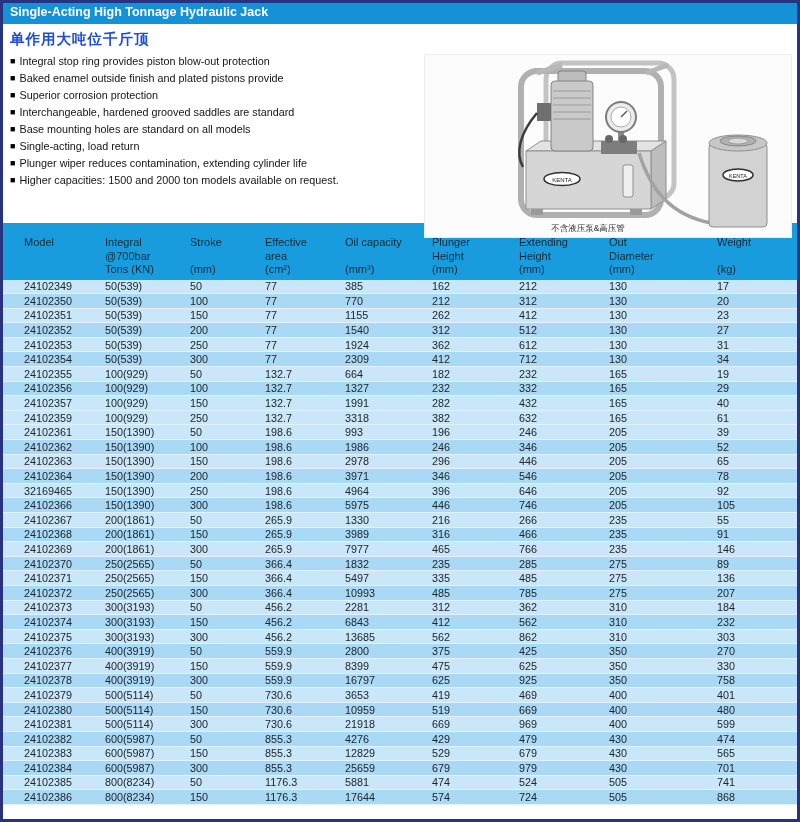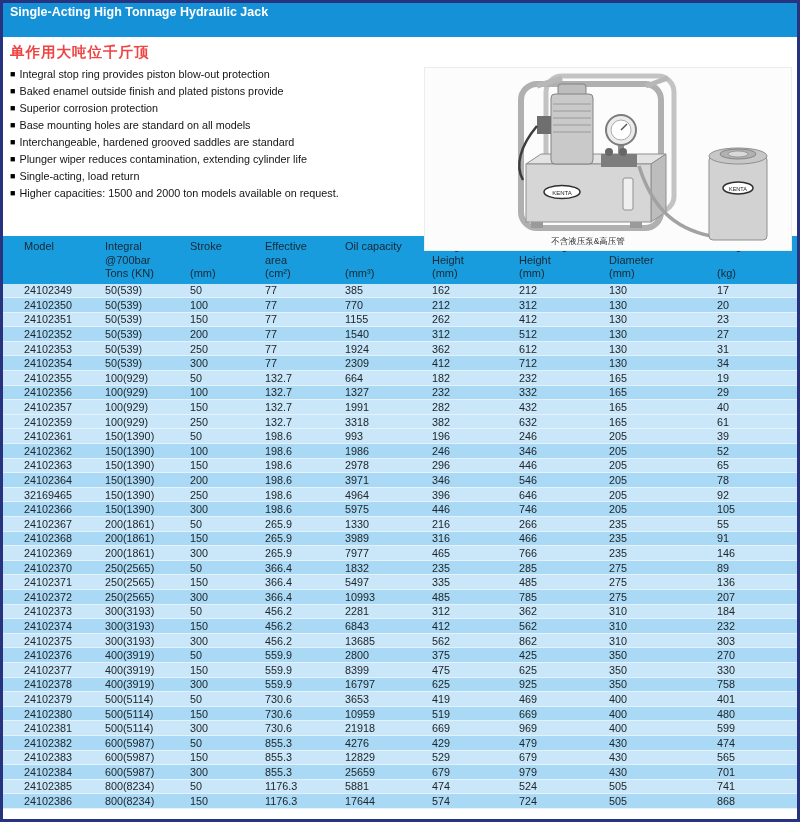--- a/index.html
+++ b/index.html
@@ -3,38 +3,38 @@
 <meta charset="utf-8">
 <style>
   * { margin:0; padding:0; box-sizing:border-box; }
   html,body { background:#ffffff; }
   body { font-family:"Liberation Sans", sans-serif; width:800px; }
   .page {
     position:relative; width:800px; height:822px; background:#ffffff;
     border:3px solid #28337f; overflow:hidden;
   }
   .title-bar {
-    height:34px; background:#1591d8; color:#ffffff;
+    height:21px; background:#1591d8; color:#ffffff;
     font-size:12.5px; font-weight:bold; line-height:19px; padding-left:7px;
   }
   .intro { position:relative; height:199px; width:100%; }
   .intro-left { padding:4px 0 0 7px; width:420px; }
-  .subtitle-cn { font-size:14.5px; font-weight:bold; color:#ef4444; margin:2px 0 4px 0; letter-spacing:1px; }
+  .subtitle-cn { font-size:14.5px; font-weight:bold; color:#1d4ed8; margin:2px 0 4px 0; letter-spacing:1px; }
   .features { list-style:none; }
   .features li { font-size:10.8px; color:#141414; line-height:16px; white-space:nowrap; }
   .features .sq { font-size:9px; margin-right:4px; color:#000; position:relative; top:-1px; }
   .photo-box {
     position:absolute; top:30px; right:5px; width:368px; height:184px;
     background:#fcfcfc; border:1px solid #ececec;
   }
   table.spec { width:800px; border-collapse:collapse; table-layout:fixed; margin-left:-3px; }
   table.spec th, table.spec td { text-align:left; font-weight:normal; overflow:hidden; white-space:nowrap; }
   thead th {
     background:#189cdd; color:#182733; font-size:11px; vertical-align:top;
-    padding:4px 0 3px 0;
+    padding:13px 0 3px 0;
   }
   thead .hl { min-height:13.5px; line-height:13.5px; }
   tbody td {
     font-size:10.8px; color:#20262b; height:12px; line-height:12px;
     padding:0.8px 0; border-bottom:1px solid #e3f2fc; background:#c9e7f9;
   }
   tbody tr.dark td { background:#a9d9f4; }
   th:first-child, td:first-child { padding-left:24px; }
   th:not(:first-child), td:not(:first-child) { padding-left:5px; }
 </style>
@@ -45,24 +45,24 @@
 
   <div class="title-bar">Single-Acting High Tonnage Hydraulic Jack</div>
 
   <div class="intro">
     <div class="intro-left">
       <div class="subtitle-cn">单作用大吨位千斤顶</div>
       <ul class="features">
         <li><span class="sq">■</span><span>Integral stop ring provides piston blow-out protection</span></li>
         <li><span class="sq">■</span><span>Baked enamel outside finish and plated pistons provide</span></li>
         <li><span class="sq">■</span><span>Superior corrosion protection</span></li>
+        <li><span class="sq">■</span><span>Interchangeable, hardened grooved saddles are standard</span></li>
         <li><span class="sq">■</span><span>Base mounting holes are standard on all models</span></li>
-        <li><span class="sq">■</span><span>Interchangeable, hardened grooved saddles are standard</span></li>
+        <li><span class="sq">■</span><span>Single-acting, load return</span></li>
         <li><span class="sq">■</span><span>Plunger wiper reduces contamination, extending cylinder life</span></li>
-        <li><span class="sq">■</span><span>Single-acting, load return</span></li>
         <li><span class="sq">■</span><span>Higher capacities: 1500 and 2000 ton models available on request.</span></li>
       </ul>
     </div>
 
     <div class="photo-box">
       <svg width="366" height="182" viewBox="0 0 366 182">
 
         <rect x="121" y="8" width="128" height="136" rx="16" fill="none" stroke="#c3c3c3" stroke-width="5"></rect>
         <rect x="96" y="16" width="140" height="144" rx="16" fill="none" stroke="#b0b0b0" stroke-width="6"></rect>
         <line x1="112" y1="18" x2="137" y2="10" stroke="#b8b8b8" stroke-width="5"></line>

